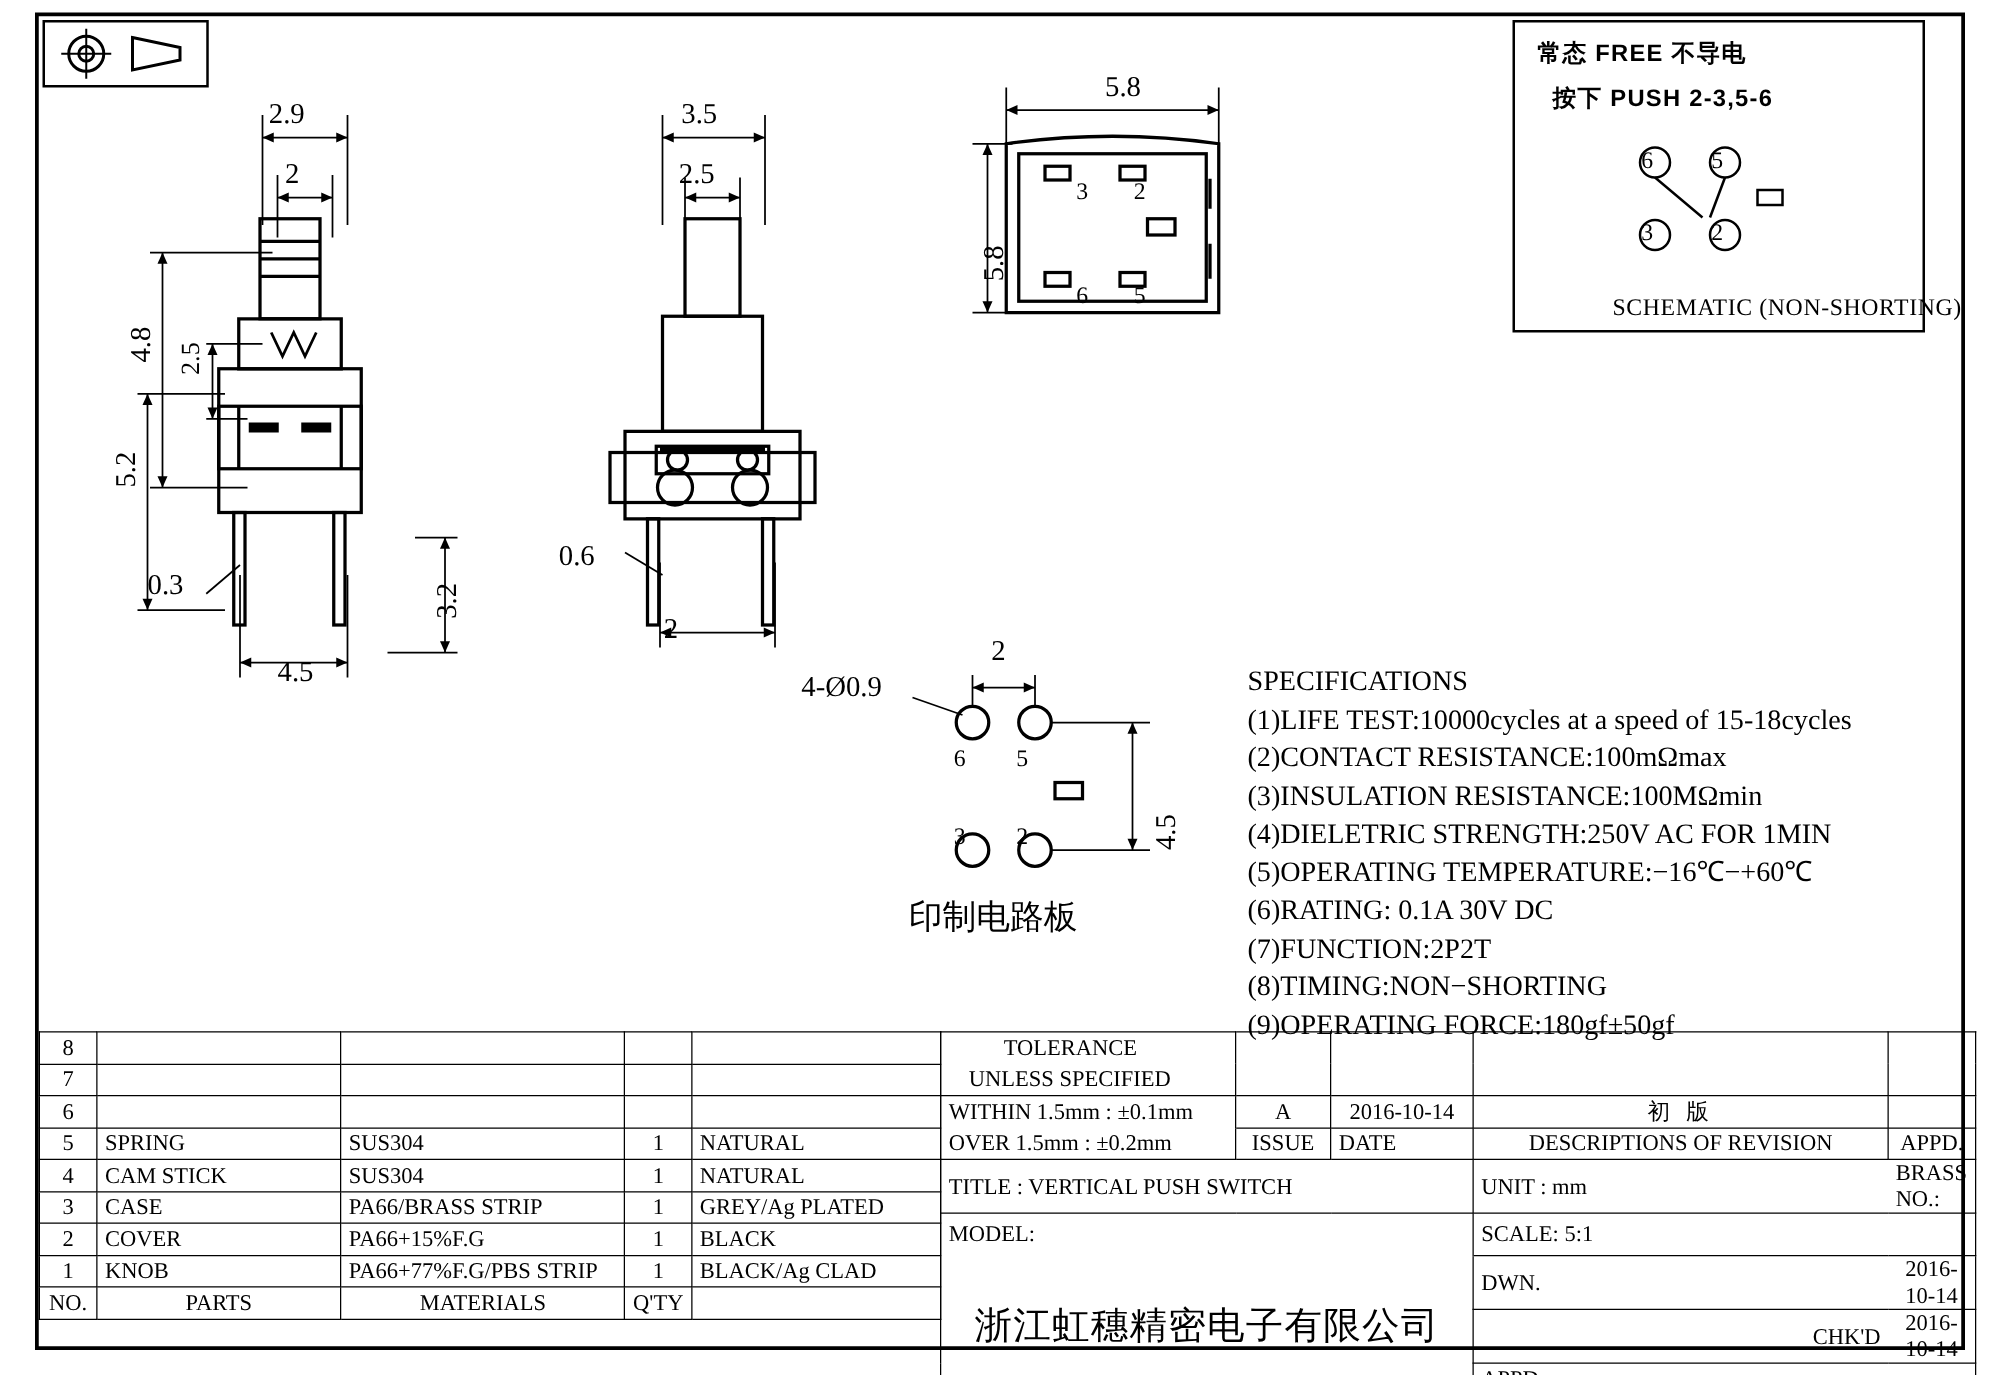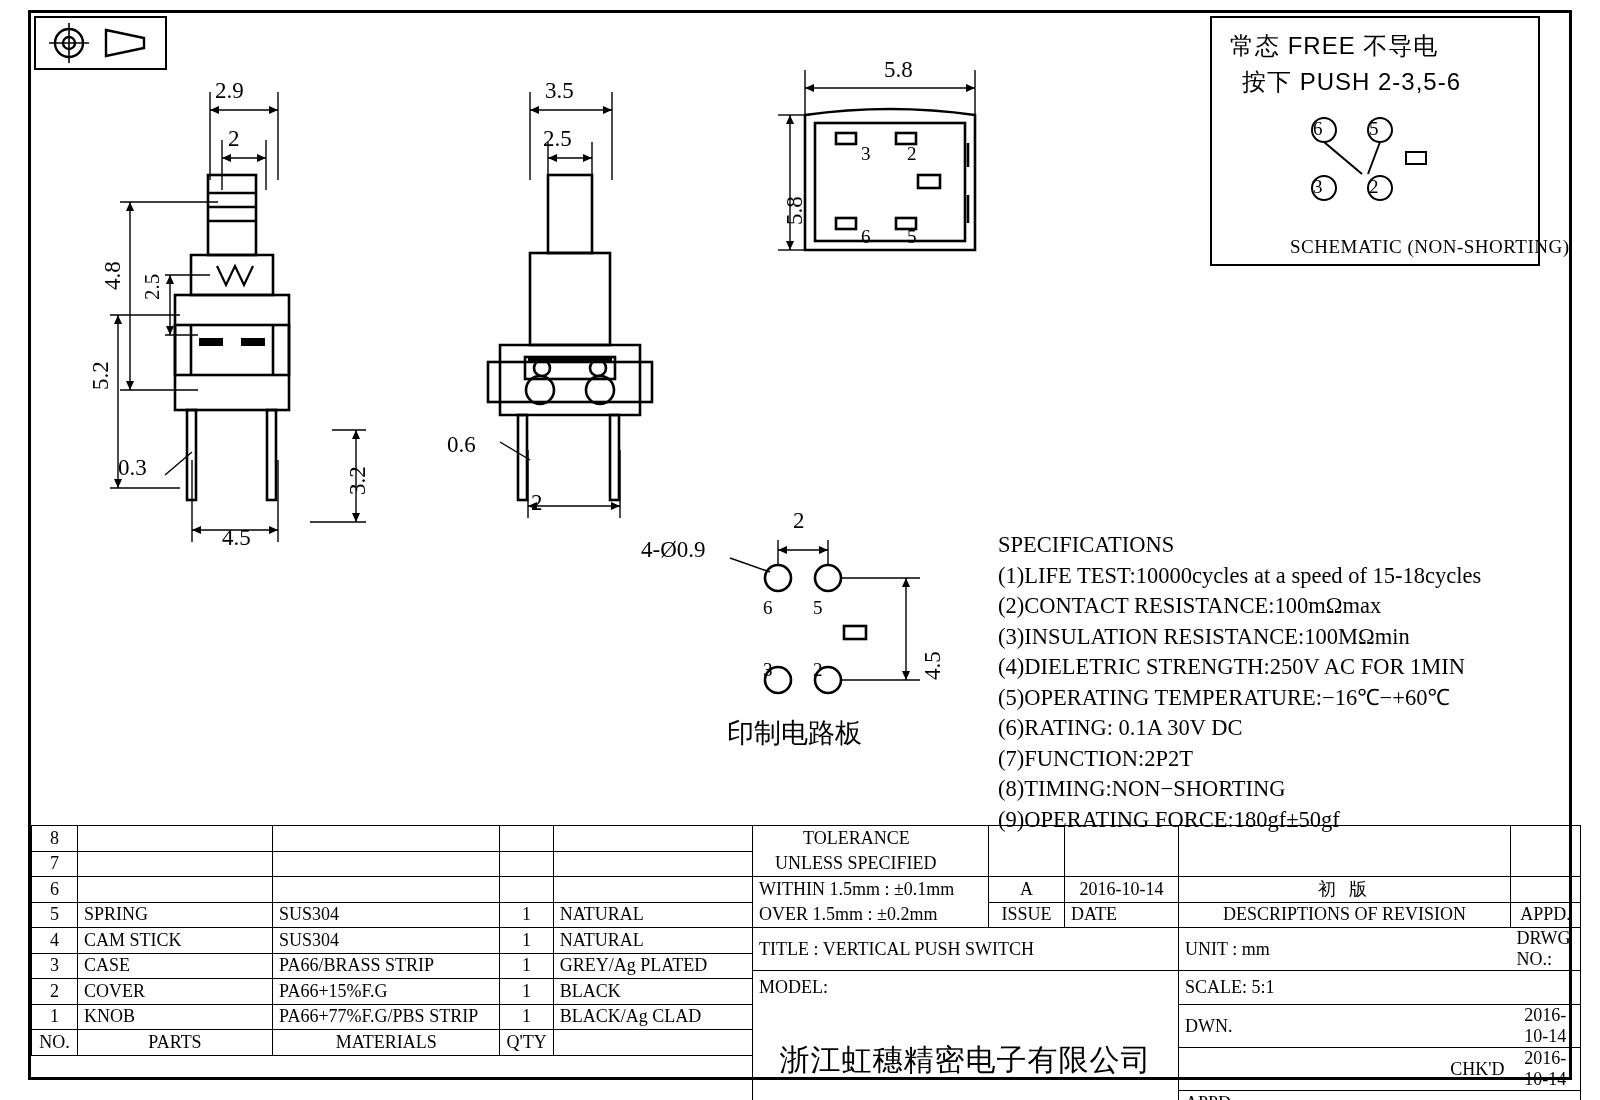--- a/index.html
+++ b/index.html
@@ -10,21 +10,21 @@
   .txt{white-space:nowrap;font-family:"Liberation Serif",serif;}
   .dim{font-size:23px;font-family:"Liberation Serif",serif;}
   .rot{transform-origin:0 0;}
   svg{display:block;}
 
   
   .projbox{position:absolute;left:34px;top:16px;width:133px;height:54px;border:2.5px solid #000;box-sizing:border-box;}
 
   
   .schembox{position:absolute;left:1210px;top:16px;width:330px;height:250px;border:2.5px solid #000;box-sizing:border-box;}
-  .schem-cn{font-size:24px;font-family:"Liberation Sans",sans-serif;letter-spacing:1px;}
+  .schem-cn{font-size:19px;font-family:"Liberation Sans",sans-serif;letter-spacing:1px;font-weight:bold;}
   .schem-title{font-size:19px;letter-spacing:0.5px;margin-left:36px;}
 
   
   .spec{position:absolute;left:998px;top:530px;font-size:22.5px;line-height:30.5px;font-family:"Liberation Serif",serif;}
   .spec div{white-space:nowrap;}
 
   
   table{border-collapse:collapse;position:absolute;}
   td{border:1.6px solid #000;font-family:"Liberation Serif",serif;font-size:18px;padding:0 6px;height:25px;box-sizing:border-box;}
   .parts{left:31px;top:825px;width:722px;}
@@ -384,21 +384,21 @@
     <tr>
       <td style="border-top:none;">OVER 1.5mm : ±0.2mm</td>
       <td style="text-align:center;">ISSUE</td>
       <td style="text-align:left;">DATE</td>
       <td style="text-align:center;">DESCRIPTIONS OF REVISION</td>
       <td style="text-align:center;">APPD.</td>
     </tr>
     <tr>
       <td colspan="3" style="height:34px;">TITLE :   VERTICAL PUSH SWITCH</td>
       <td style="border-right:none;">UNIT :   mm</td>
-      <td style="border-left:none;width:70px;">DRWG NO.:</td>
+      <td style="border-left:none;width:70px;">BRASS NO.:</td>
     </tr>
     <tr>
       <td colspan="3" style="height:34px;border-bottom:none;">MODEL:</td>
       <td style="border-right:none;">SCALE:   5:1</td>
       <td style="border-left:none;"></td>
     </tr>
     <tr>
       <td colspan="3" rowspan="3" style="border-top:none;text-align:center;vertical-align:middle;height:74px;">
         <span class="company" style="position:static;display:block;width:auto;">浙江虹穗精密电子有限公司</span>
       </td>

